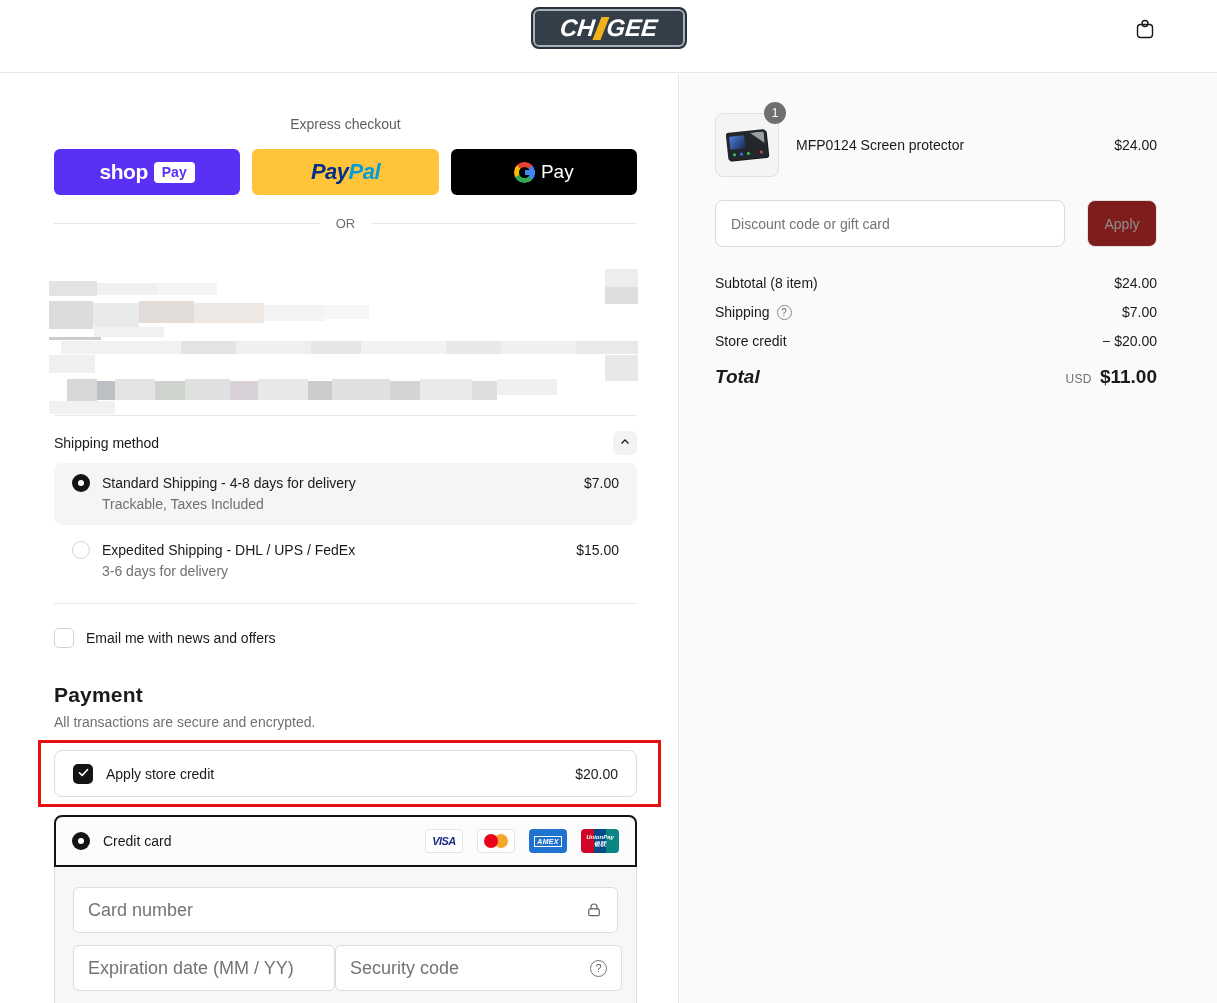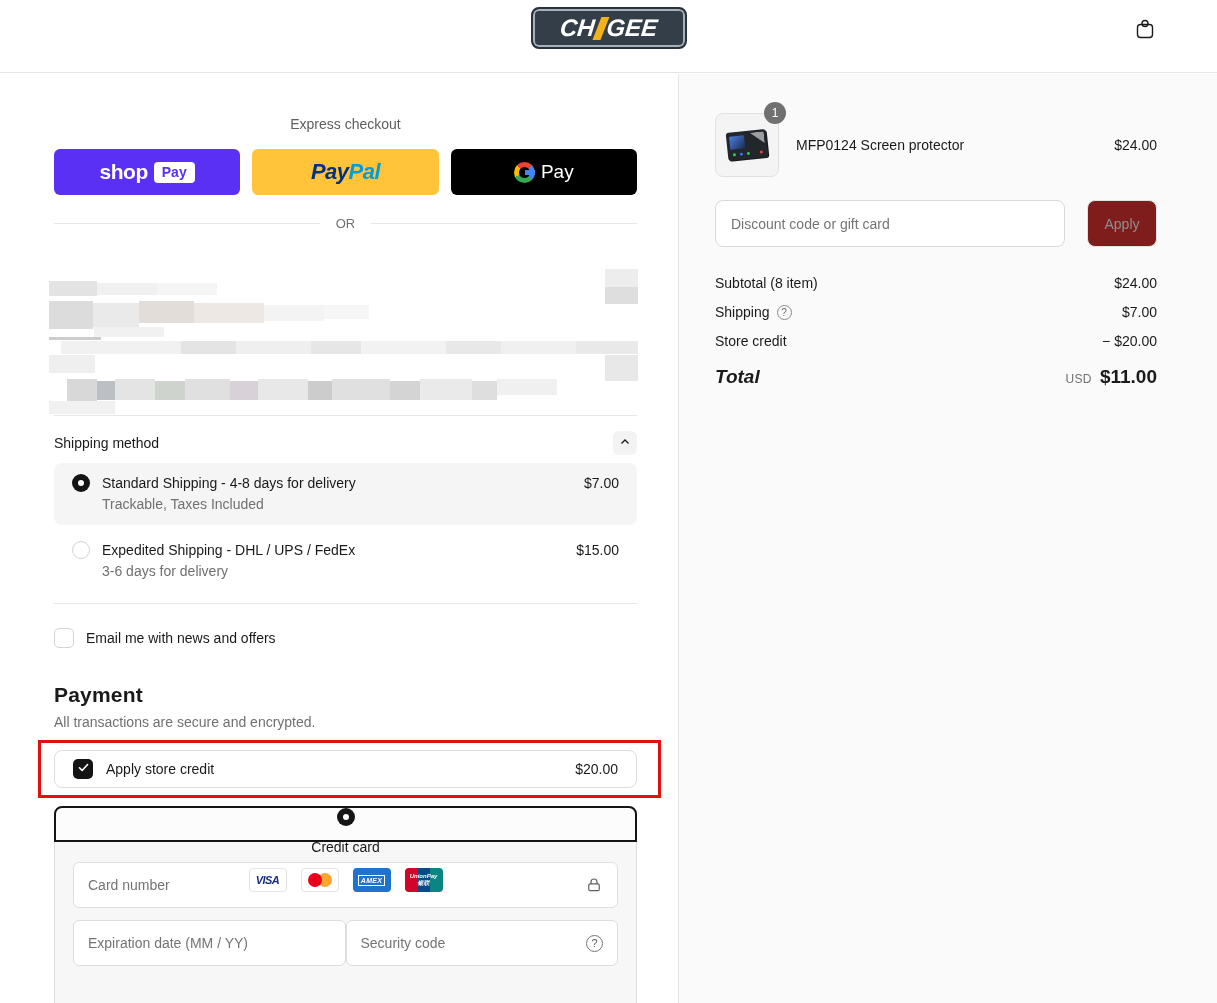--- a/index.html
+++ b/index.html
@@ -57,40 +57,40 @@
   .post-ship-divider { margin-top:14px; border-top:1px solid #e7e7e7; }
   .email-row { margin-top:24px; display:flex; align-items:center; gap:12px; font-size:14px; cursor:pointer; }
   .checkbox { width:20px; height:20px; border-radius:5px; flex:none; cursor:pointer; }
   .checkbox.off { border:1px solid #d4d4d4; background:#fff; }
   .checkbox.on { background:#141414; display:flex; align-items:center; justify-content:center; }
 
   .payment-title { margin-top:35px; font-size:21px; font-weight:bold; letter-spacing:0.2px; }
   .payment-sub { margin-top:7px; font-size:14px; color:#707070; }
 
   .highlight-wrap { margin:10px 0 0 -16px; width:623px; border:3px solid #e60f0f; padding:7px 21px 7px 13px; }
-  .store-credit-box { border:1px solid #dedede; border-radius:8px; background:#fff; height:38px; display:flex; align-items:center; padding:0 18px; gap:13px; cursor:pointer; }
+  .store-credit-box { border:1px solid #dedede; border-radius:8px; background:#fff; height:47px; display:flex; align-items:center; padding:0 18px; gap:13px; cursor:pointer; }
   .sc-label { flex:1; font-size:14px; }
   .sc-amount { font-size:14px; }
 
   .cc-box { margin-top:8px; }
-  .cc-head { border:2px solid #141414; border-radius:8px 8px 0 0; background:#fcfcfc; height:36px; display:flex; align-items:center; gap:13px; padding:0 16px; cursor:pointer;flex-direction:column; }
+  .cc-head { border:2px solid #141414; border-radius:8px 8px 0 0; background:#fcfcfc; height:52px; display:flex; align-items:center; gap:13px; padding:0 16px; cursor:pointer; }
   .cc-label { flex:1; font-size:14px; }
   .cc-brands { display:flex; gap:14px; }
   .brand { width:38px; height:24px; border-radius:4px; display:flex; align-items:center; justify-content:center; overflow:hidden; }
   .brand.visa { background:#fff; border:1px solid #e3e3e3; color:#172b85; font-style:italic; font-weight:bold; font-size:11px; letter-spacing:-0.6px; }
   .brand.mc { background:#fff; border:1px solid #e3e3e3; position:relative; }
   .mc-c { position:absolute; width:14px; height:14px; border-radius:50%; top:4px; }
   .mc-red { left:6px; background:#eb001b; }
   .mc-org { right:6px; background:#f79e1b; opacity:0.92; }
   .brand.amex { background:#1f72cd; }
   .amex-inner { border:1px solid #fff; color:#fff; font-size:7px; font-weight:bold; font-style:italic; padding:1px 2px; letter-spacing:0.3px; }
   .brand.up { background:linear-gradient(90deg,#d10429 0 34%,#024b87 34% 67%,#0a8583 67% 100%); flex-direction:column; color:#fff; font-size:6px; font-style:italic; font-weight:bold; line-height:1.2; }
   .cc-body { border:1px solid #dedede; border-top:none; background:#f7f7f7; padding:20px 18px; height:180px; }
   .field { background:#fff; border:1px solid #dedede; border-radius:6px; height:46px; display:flex; align-items:center; padding:0 14px; gap:8px; }
-  .field input { border:none; outline:none; flex:1; font-size:14px; font-family:inherit; color:#737373; background:transparent; min-width:0; }
+  .field input { border:none; outline:none; flex:1; font-size:18px; font-family:inherit; color:#737373; background:transparent; min-width:0; }
   .field input::placeholder, .discount-input::placeholder { color:#747474; opacity:1; }
   .field-row { display:flex; gap:0; margin-top:12px; }
   .field-row .field { flex:1; }
   .ficon { flex:none; display:flex; align-items:center; color:#5e5e5e; }
   .qmark { width:17px; height:17px; border:1px solid #747474; border-radius:50%; color:#5e5e5e; font-size:11px; display:flex; align-items:center; justify-content:center; }
 
   
   .aside { position:absolute; top:74px; left:678px; width:539px; height:929px; background:#fafafa; border-left:1px solid #e7e7e7; padding:39px 60px 0 36px; }
   .product-row { display:flex; align-items:center; gap:17px; }
   .thumb-wrap { position:relative; width:64px; height:64px; flex:none; }

